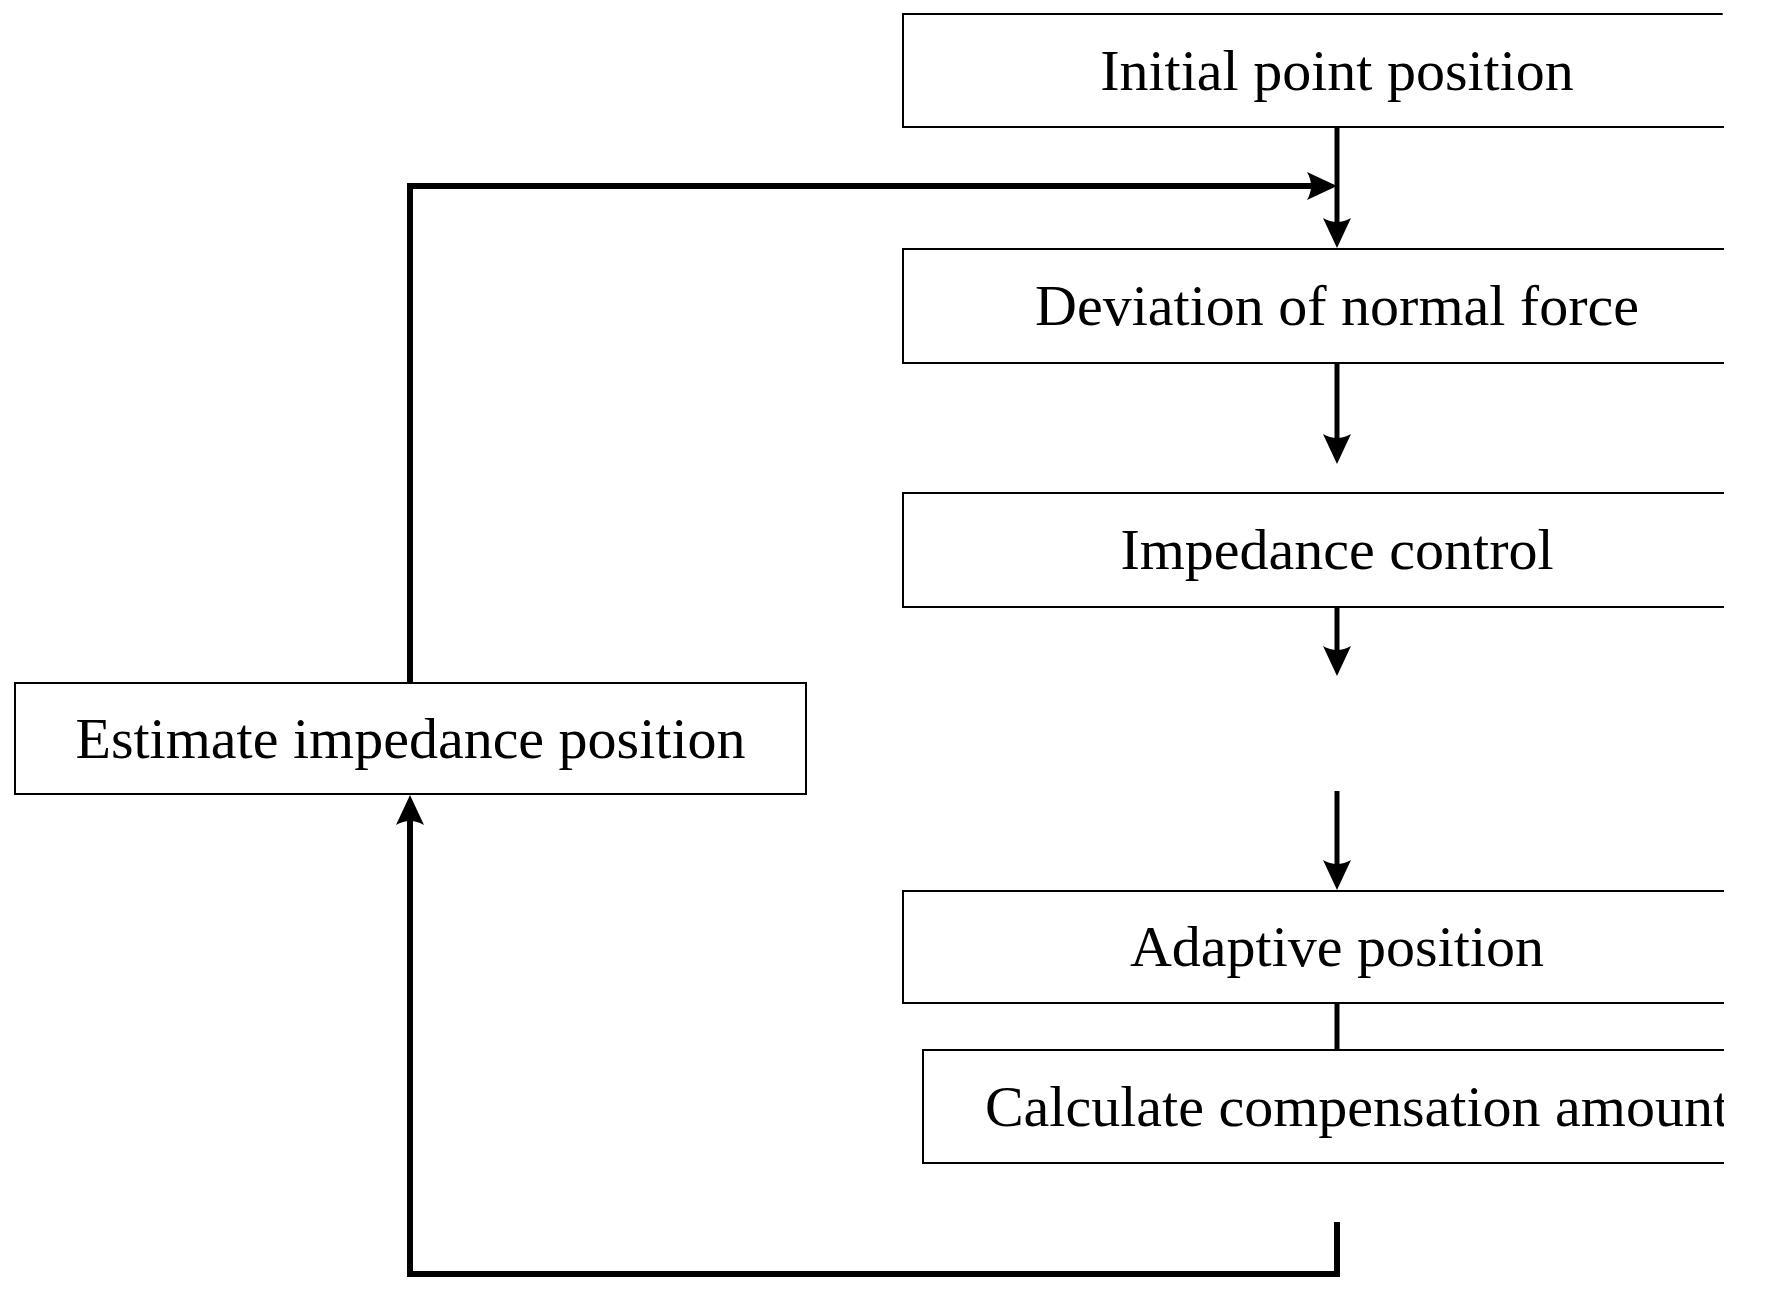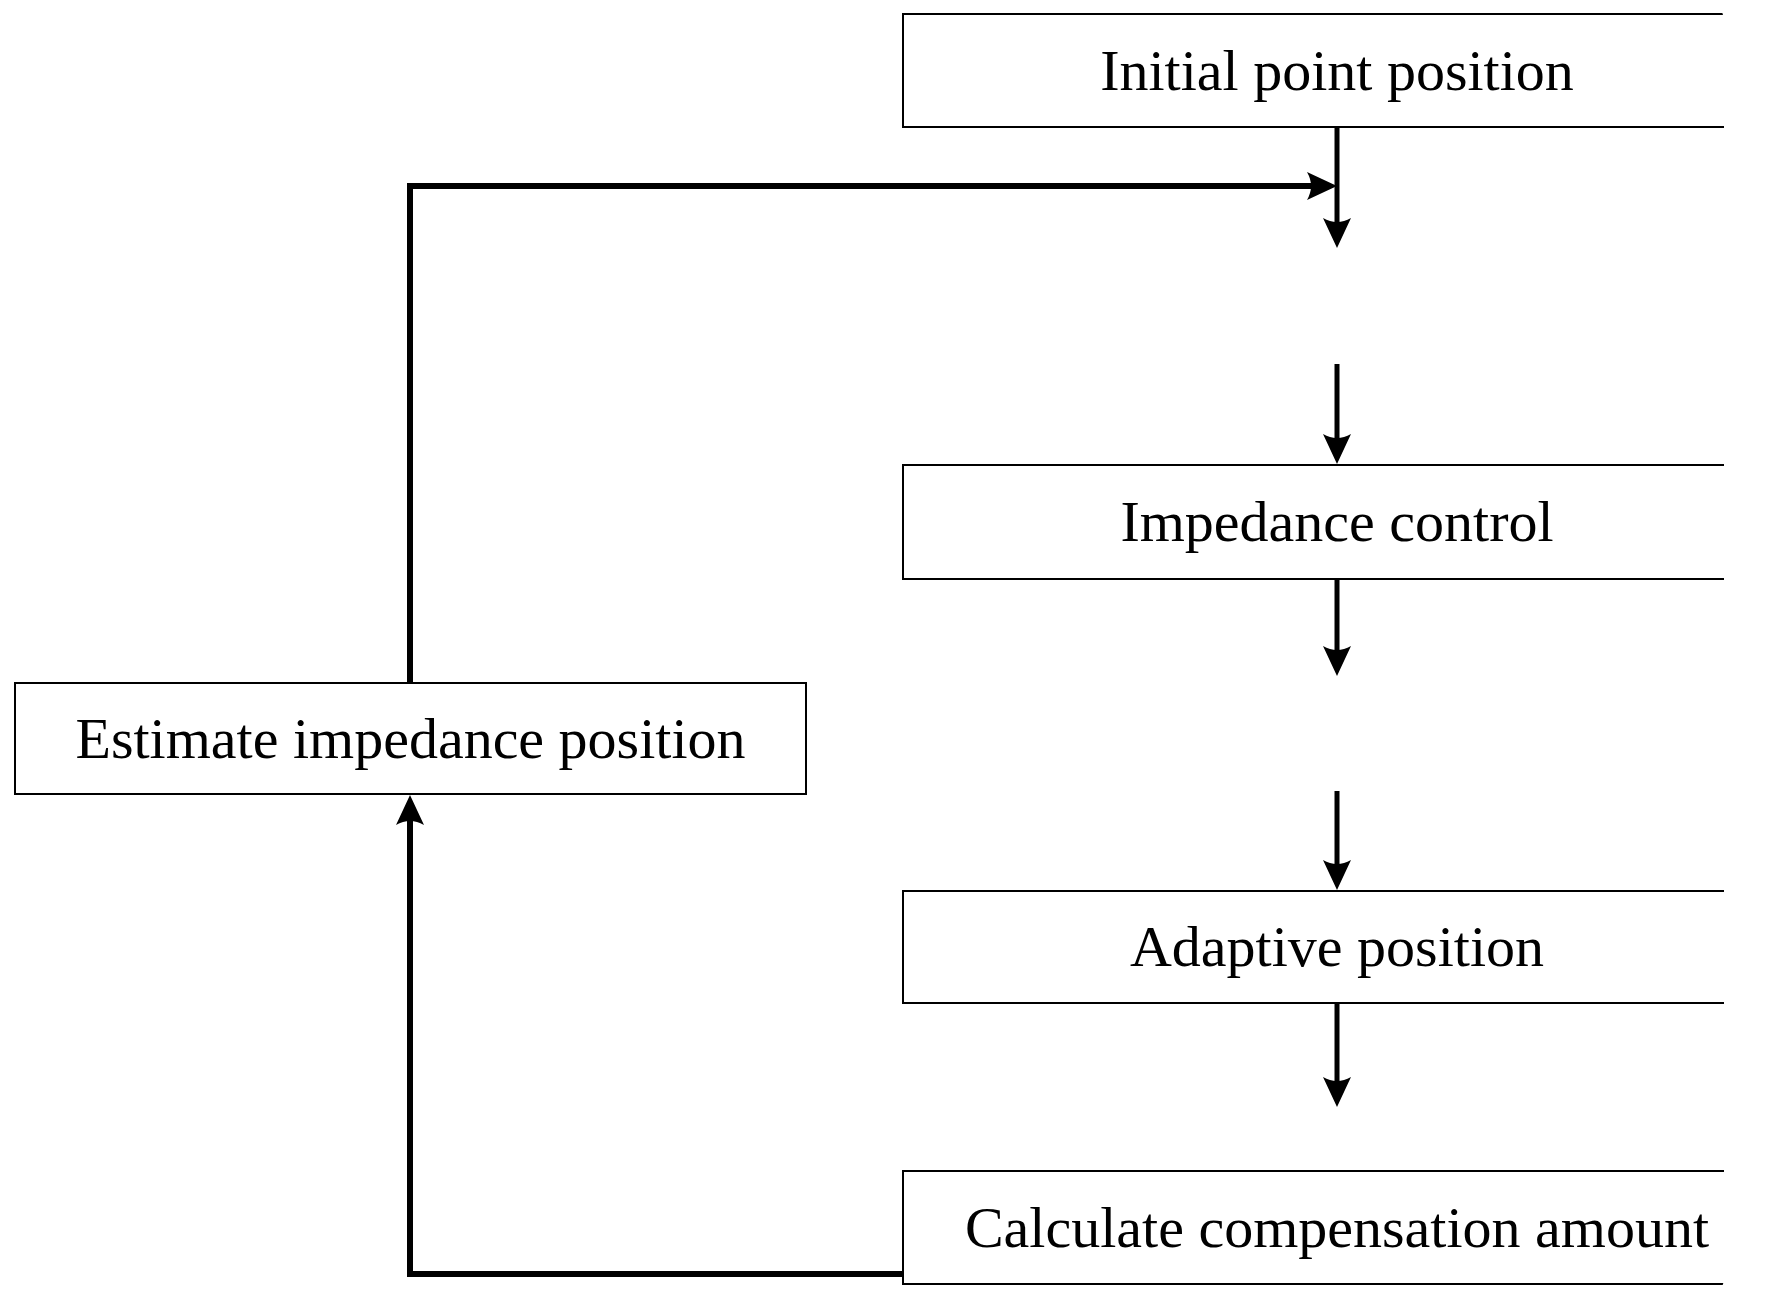--- a/index.html
+++ b/index.html
@@ -34,24 +34,24 @@
     justify-content: center;
     font-size: 58px;
     line-height: 1;
     white-space: nowrap;
     text-align: center;
   }
   
   .col-right { left: 902px; width: 870px; }
   #node-initial    { top: 13px;   height: 115px; }
   #node-deviation  { top: 248px;  height: 116px; }
-  #node-impedance  { top: 464px;  height: 116px; }
+  #node-impedance  { top: 492px;  height: 116px; }
   #node-correction { top: 676px;  height: 115px; }
   #node-adaptive   { top: 890px;  height: 114px; }
-  #node-calculate  { top: 1170px; height: 115px; }
+  #node-calculate  { top: 1049px; height: 115px; margin-left: 20px; }
   
   #node-estimate   { left: 14px; top: 682px; width: 793px; height: 113px; }
 </style>
 </head>
 <body>
 
 <div class="canvas">
 
   <svg class="edges" viewBox="0 0 1791 1299" xmlns="http://www.w3.org/2000/svg">
     <g stroke="#000000" fill="none" stroke-linecap="butt" stroke-linejoin="miter">
@@ -76,20 +76,21 @@
       <path d="M1337 676 L1323 646 Q1337 654 1351 646 Z"></path>
       <path d="M1337 890 L1323 860 Q1337 868 1351 860 Z"></path>
       <path d="M1337 1107 L1323 1077 Q1337 1085 1351 1077 Z"></path>
       <path d="M410 795 L396 825 Q410 817 424 825 Z"></path>
       <path d="M1337 186 L1307 172 Q1315 186 1307 200 Z"></path>
     </g>
   </svg>
 
   <div class="node col-right" id="node-initial">Initial point position</div>
 
+  <div class="node col-right" id="node-deviation">Deviation of normal force</div>
 
   <div class="node col-right" id="node-impedance">Impedance control</div>
 
 
   <div class="node col-right" id="node-adaptive">Adaptive position</div>
 
   <div class="node col-right" id="node-calculate">Calculate compensation amount</div>
 
   <div class="node" id="node-estimate">Estimate impedance position</div>
 

